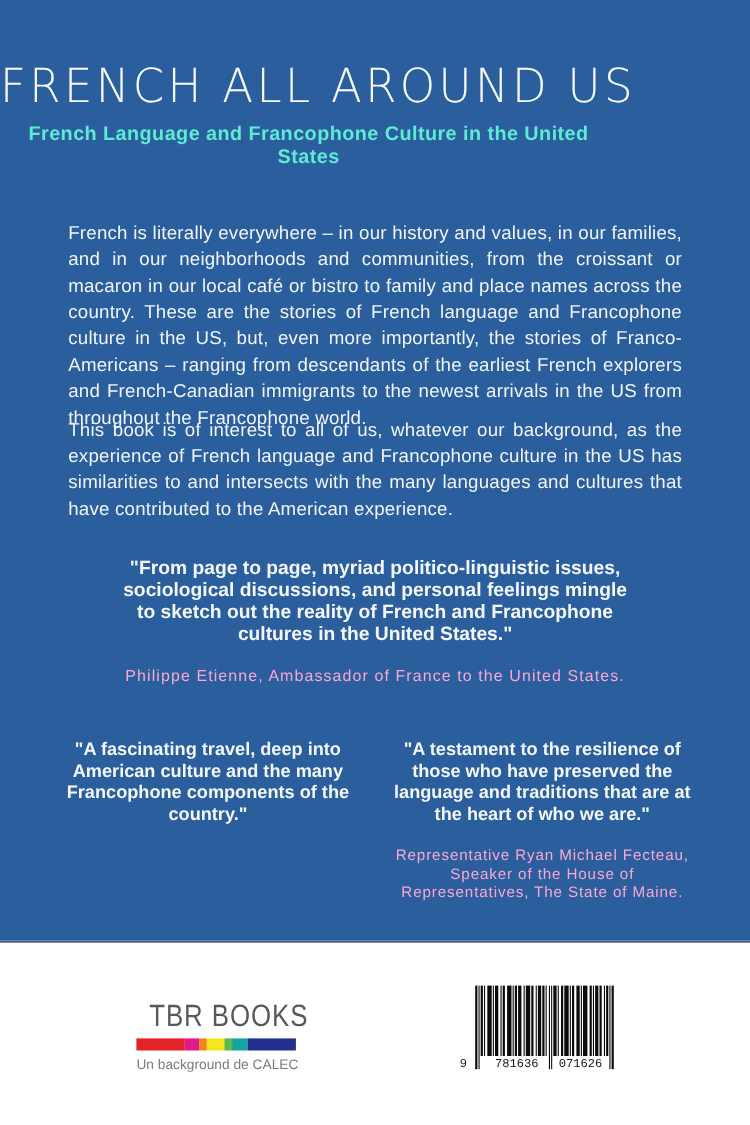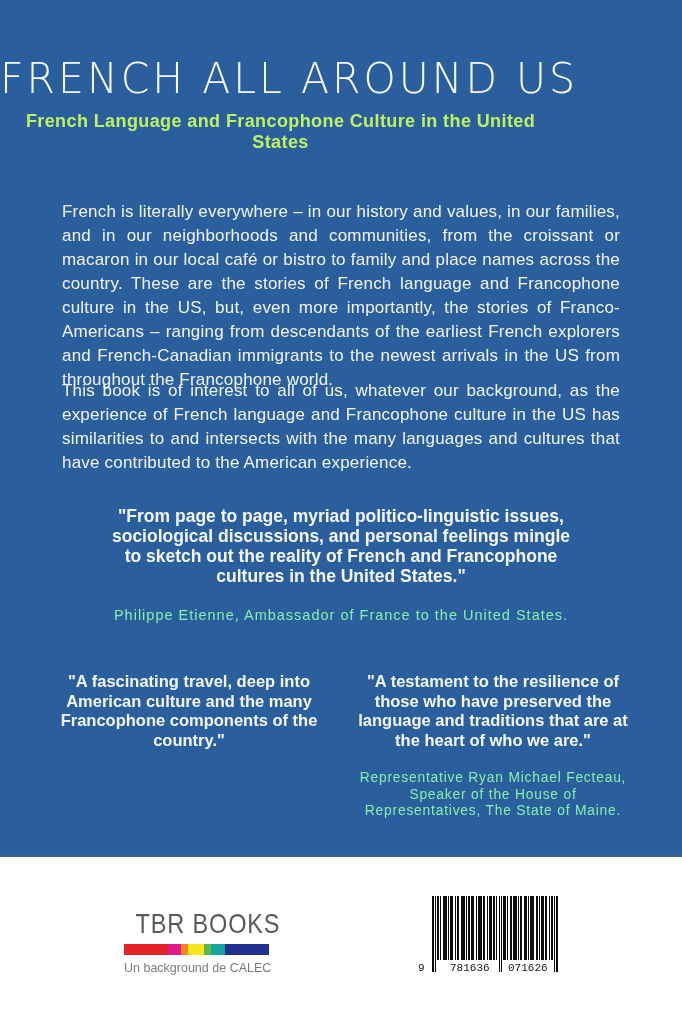--- a/index.html
+++ b/index.html
@@ -23,21 +23,21 @@
     letter-spacing: 3px;
     color: #f7fafc;
     white-space: nowrap;
     transform: scaleY(1.04);
   }
   .book-subtitle {
     margin-top: 9px;
     font-size: 18px;
     font-weight: bold;
     letter-spacing: 0.4px;
-    color: #bef264;
+    color: #5eead4;
   }
   .book-editors {
     margin-top: 17px;
     font-size: 12.5px;
     font-weight: bold;
     letter-spacing: 2.6px;
     color: #dfe8f1;
   }
 
   
@@ -57,21 +57,21 @@
     top: 506px;
     left: 106px;
     width: 470px;
     text-align: center;
     font-size: 17.5px;
     line-height: 20px;
     font-weight: bold;
     color: #f4f8fb;
   }
   .attribution {
-    color: #86efac;
+    color: #f9a8d4;
     font-weight: normal;
     letter-spacing: 1px;
   }
   .main-attribution {
     position: absolute;
     top: 607px;
     left: 0;
     width: 682px;
     text-align: center;
     font-size: 14.5px;

